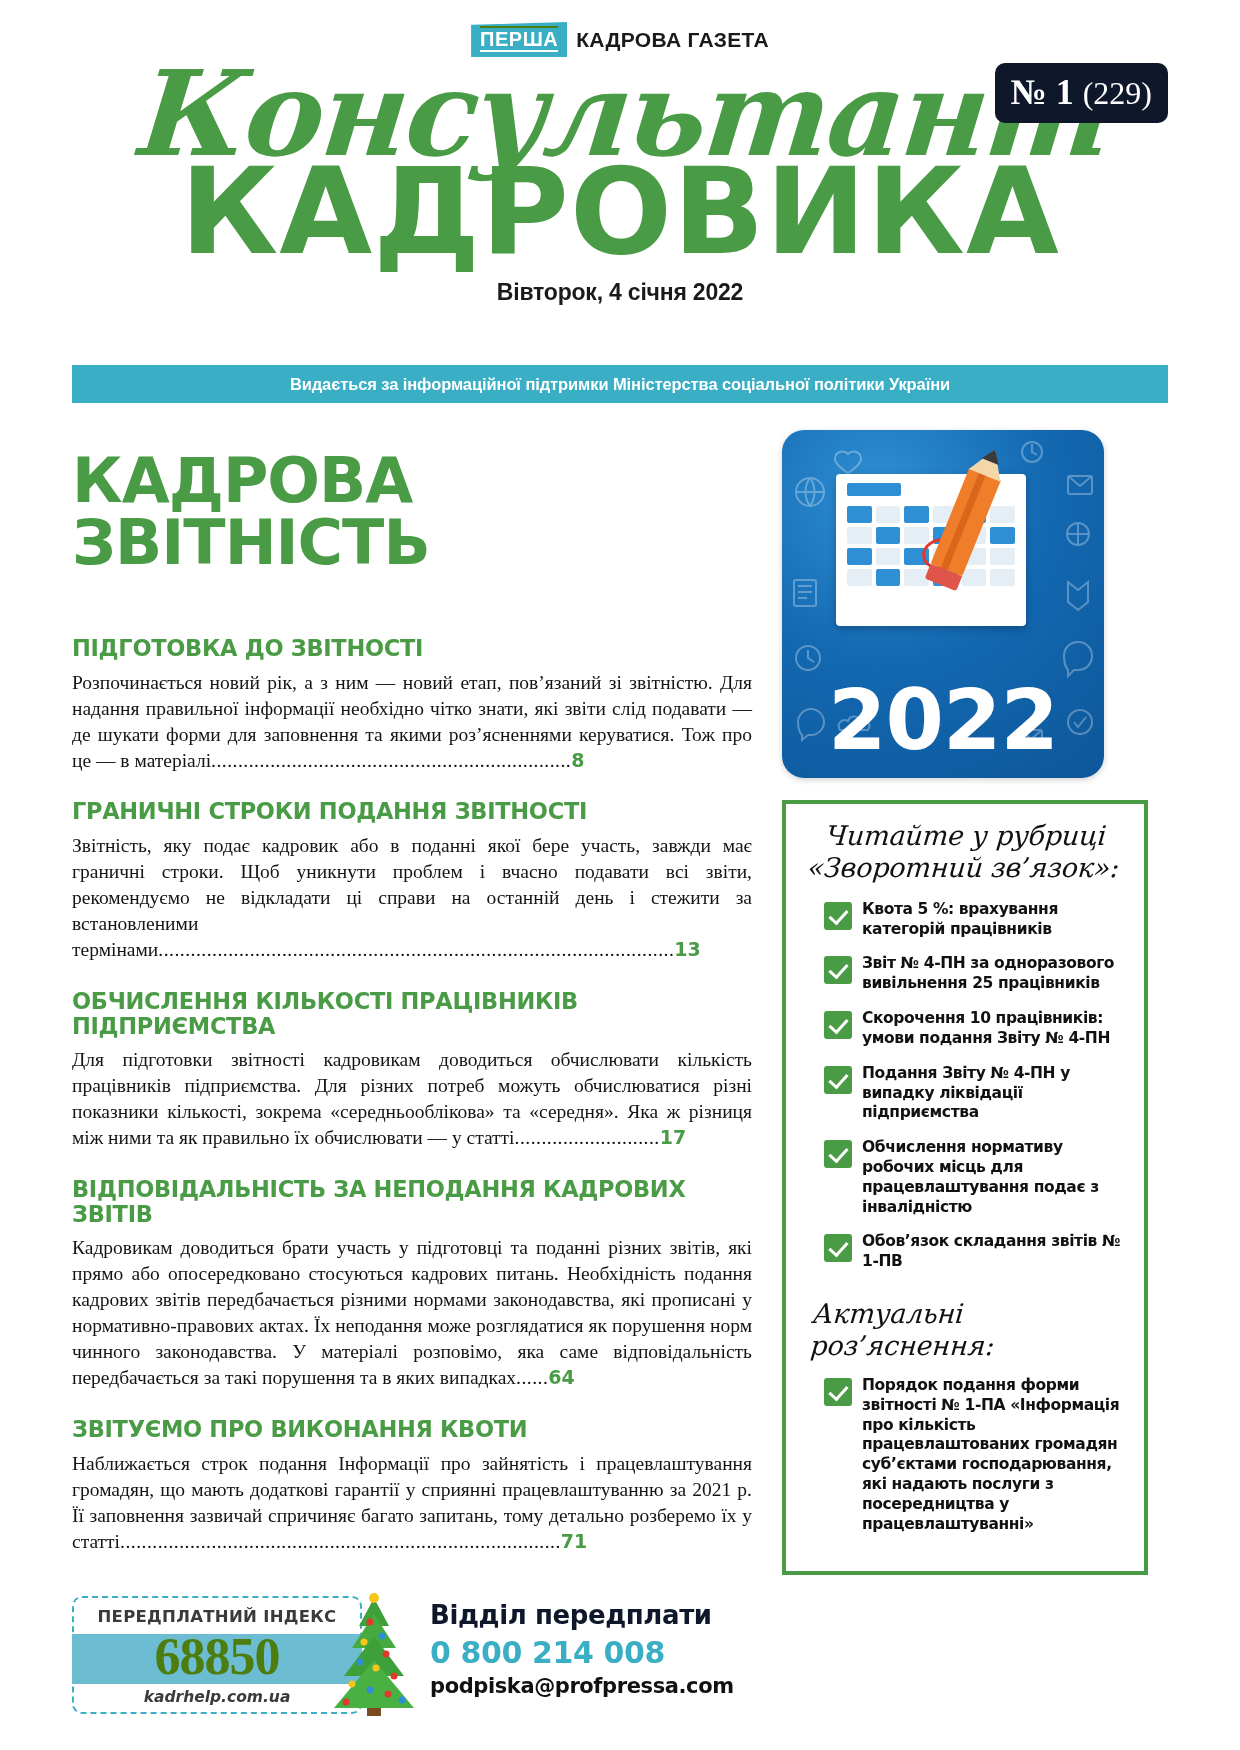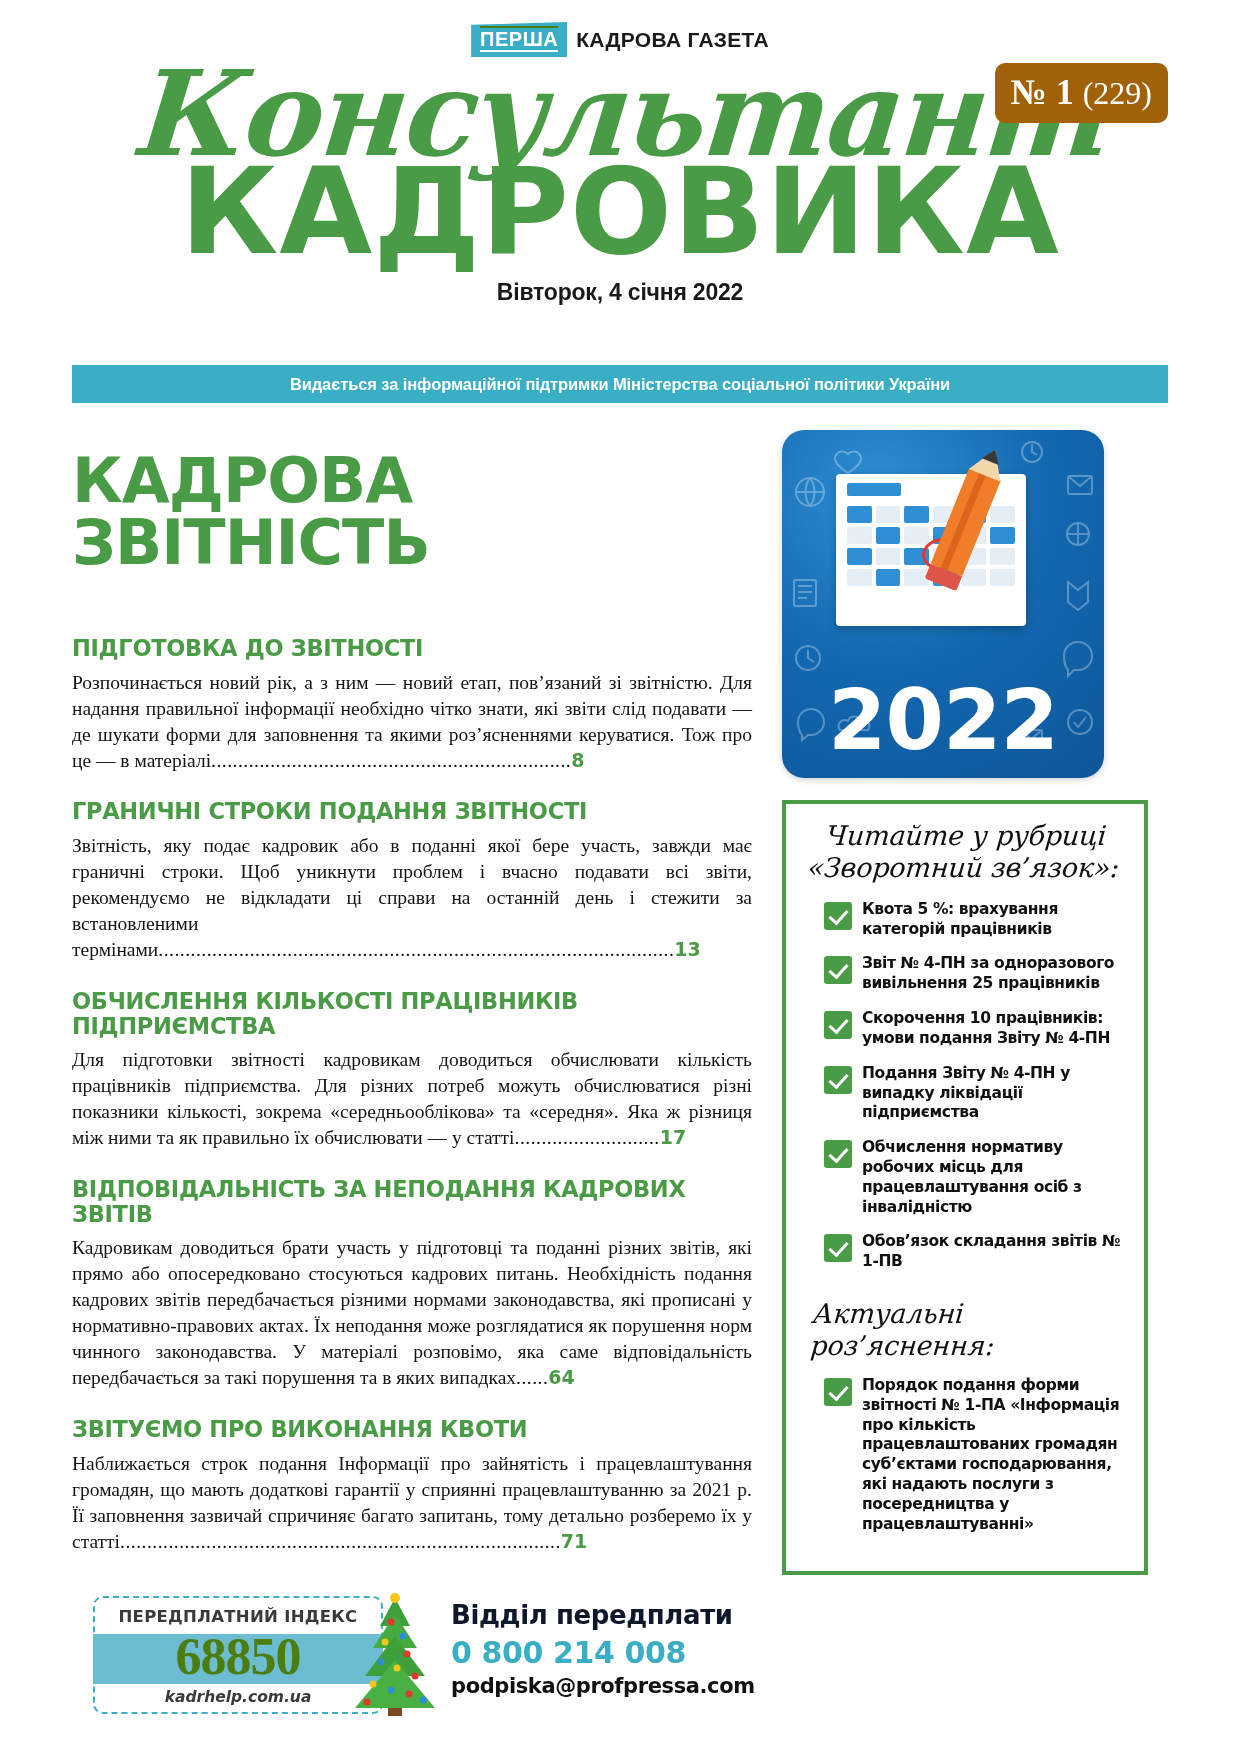--- a/index.html
+++ b/index.html
@@ -69,21 +69,21 @@
     font-size: 120px;
     color: #4a9b45;
     line-height: 0.92;
     letter-spacing: 1px;
     margin-top: -16px;
   }
   .issue-badge {
     position: absolute;
     right: 72px;
     top: 8px;
-    background: #a16207;
+    background: #0f172a;
     color: #ffffff;
     border-radius: 10px;
     padding: 11px 16px 13px 16px;
     font-family: "Liberation Serif", serif;
     font-size: 36px;
     font-weight: bold;
     line-height: 1;
     white-space: nowrap;
   }
   .issue-badge .paren {
@@ -322,21 +322,20 @@
     display: flex;
     align-items: stretch;
   }
   .sub-index-card {
     width: 290px;
     border: 2px dashed #3aaec4;
     border-radius: 10px;
     position: relative;
     background: #ffffff;
     flex: none;
-    margin-left: 21px;
   }
   .sub-index-label {
     text-align: center;
     font-family: "DejaVu Sans", sans-serif;
     font-weight: bold;
     font-size: 16.5px;
     color: #3a3a3a;
     letter-spacing: 0.3px;
     padding-top: 9px;
   }
@@ -550,21 +549,21 @@
         <li class="check-item">
           <span class="check-mark"></span>
           <span class="check-text">Скорочення 10 працівників: умови подання Звіту № 4-ПН</span>
         </li>
         <li class="check-item">
           <span class="check-mark"></span>
           <span class="check-text">Подання Звіту № 4-ПН у випадку ліквідації підприємства</span>
         </li>
         <li class="check-item">
           <span class="check-mark"></span>
-          <span class="check-text">Обчислення нормативу робочих місць для працевлаштування осіб з інвалідністю</span>
+          <span class="check-text">Обчислення нормативу робочих місць для працевлаштування подає з інвалідністю</span>
         </li>
         <li class="check-item">
           <span class="check-mark"></span>
           <span class="check-text">Обов’язок складання звітів № 1-ПВ</span>
         </li>
       </ul>
 
       <div class="script-heading left-al">
         <div>Актуальні</div>
         <div>роз’яснення:</div>

